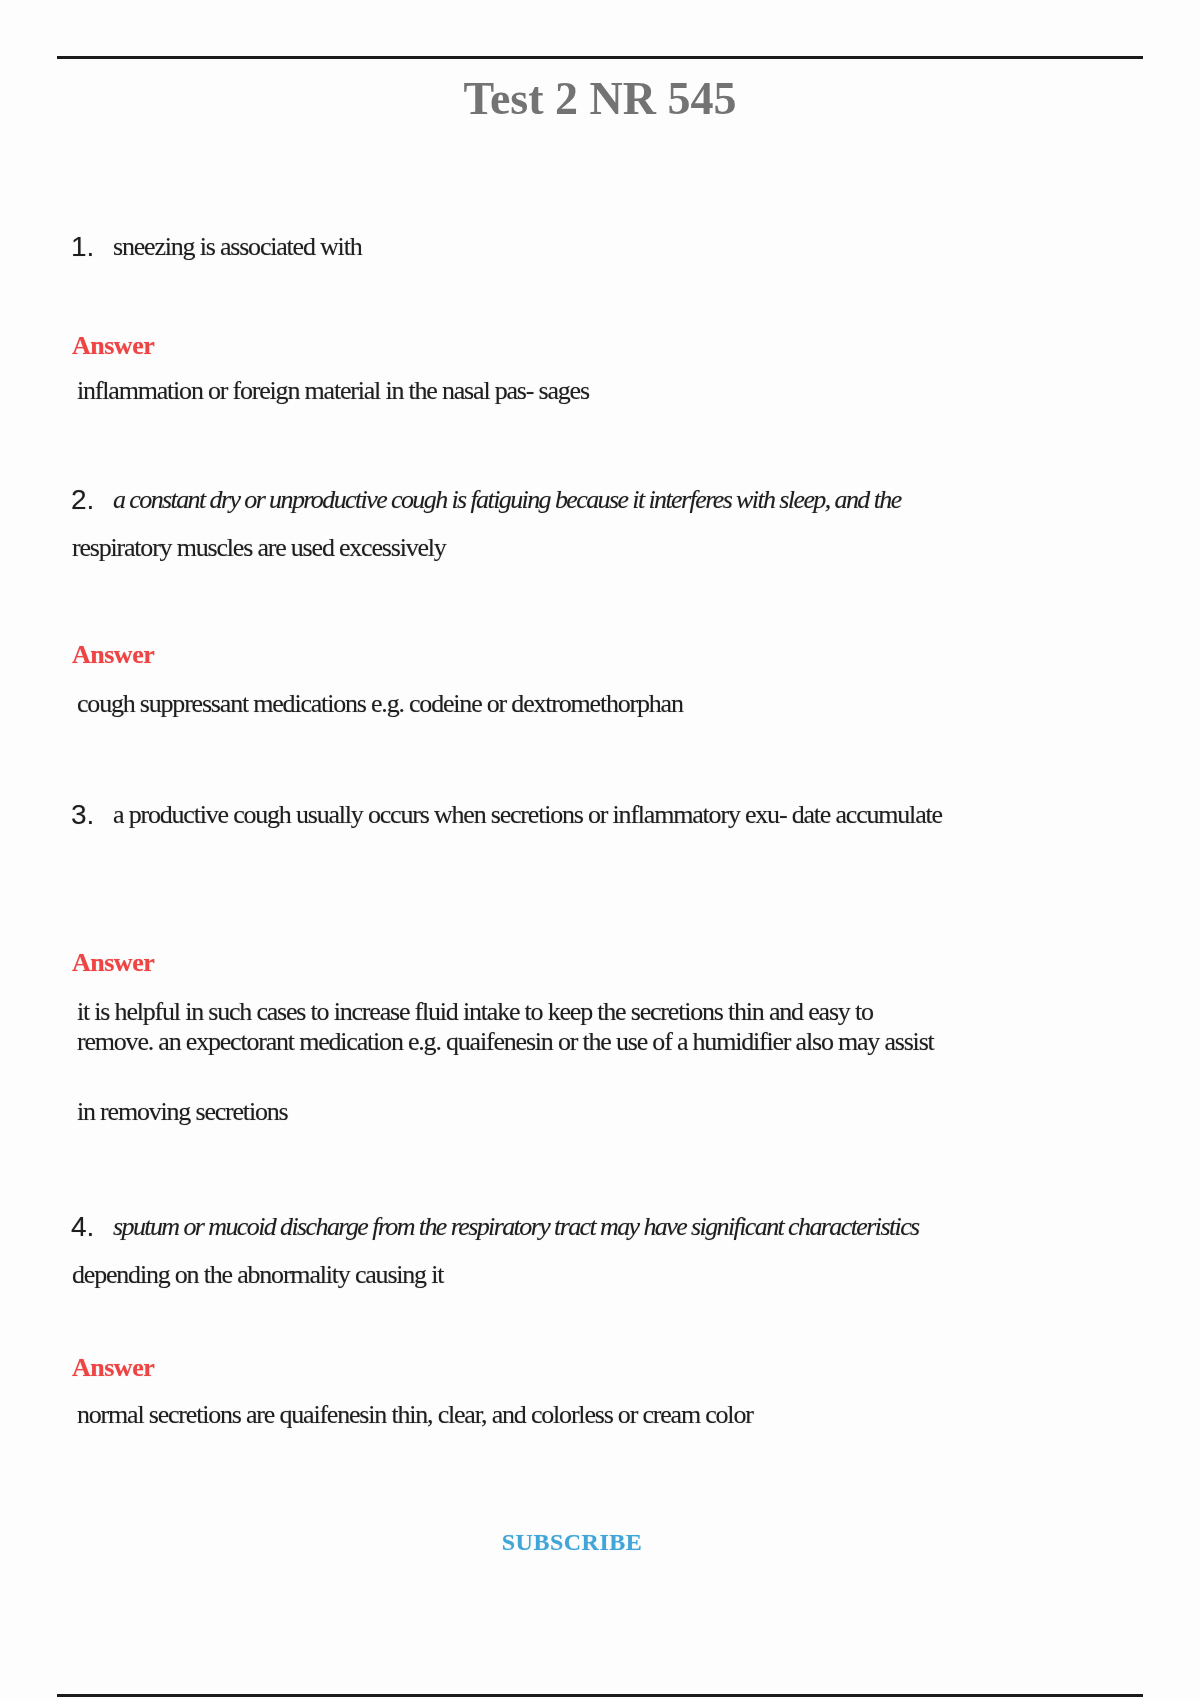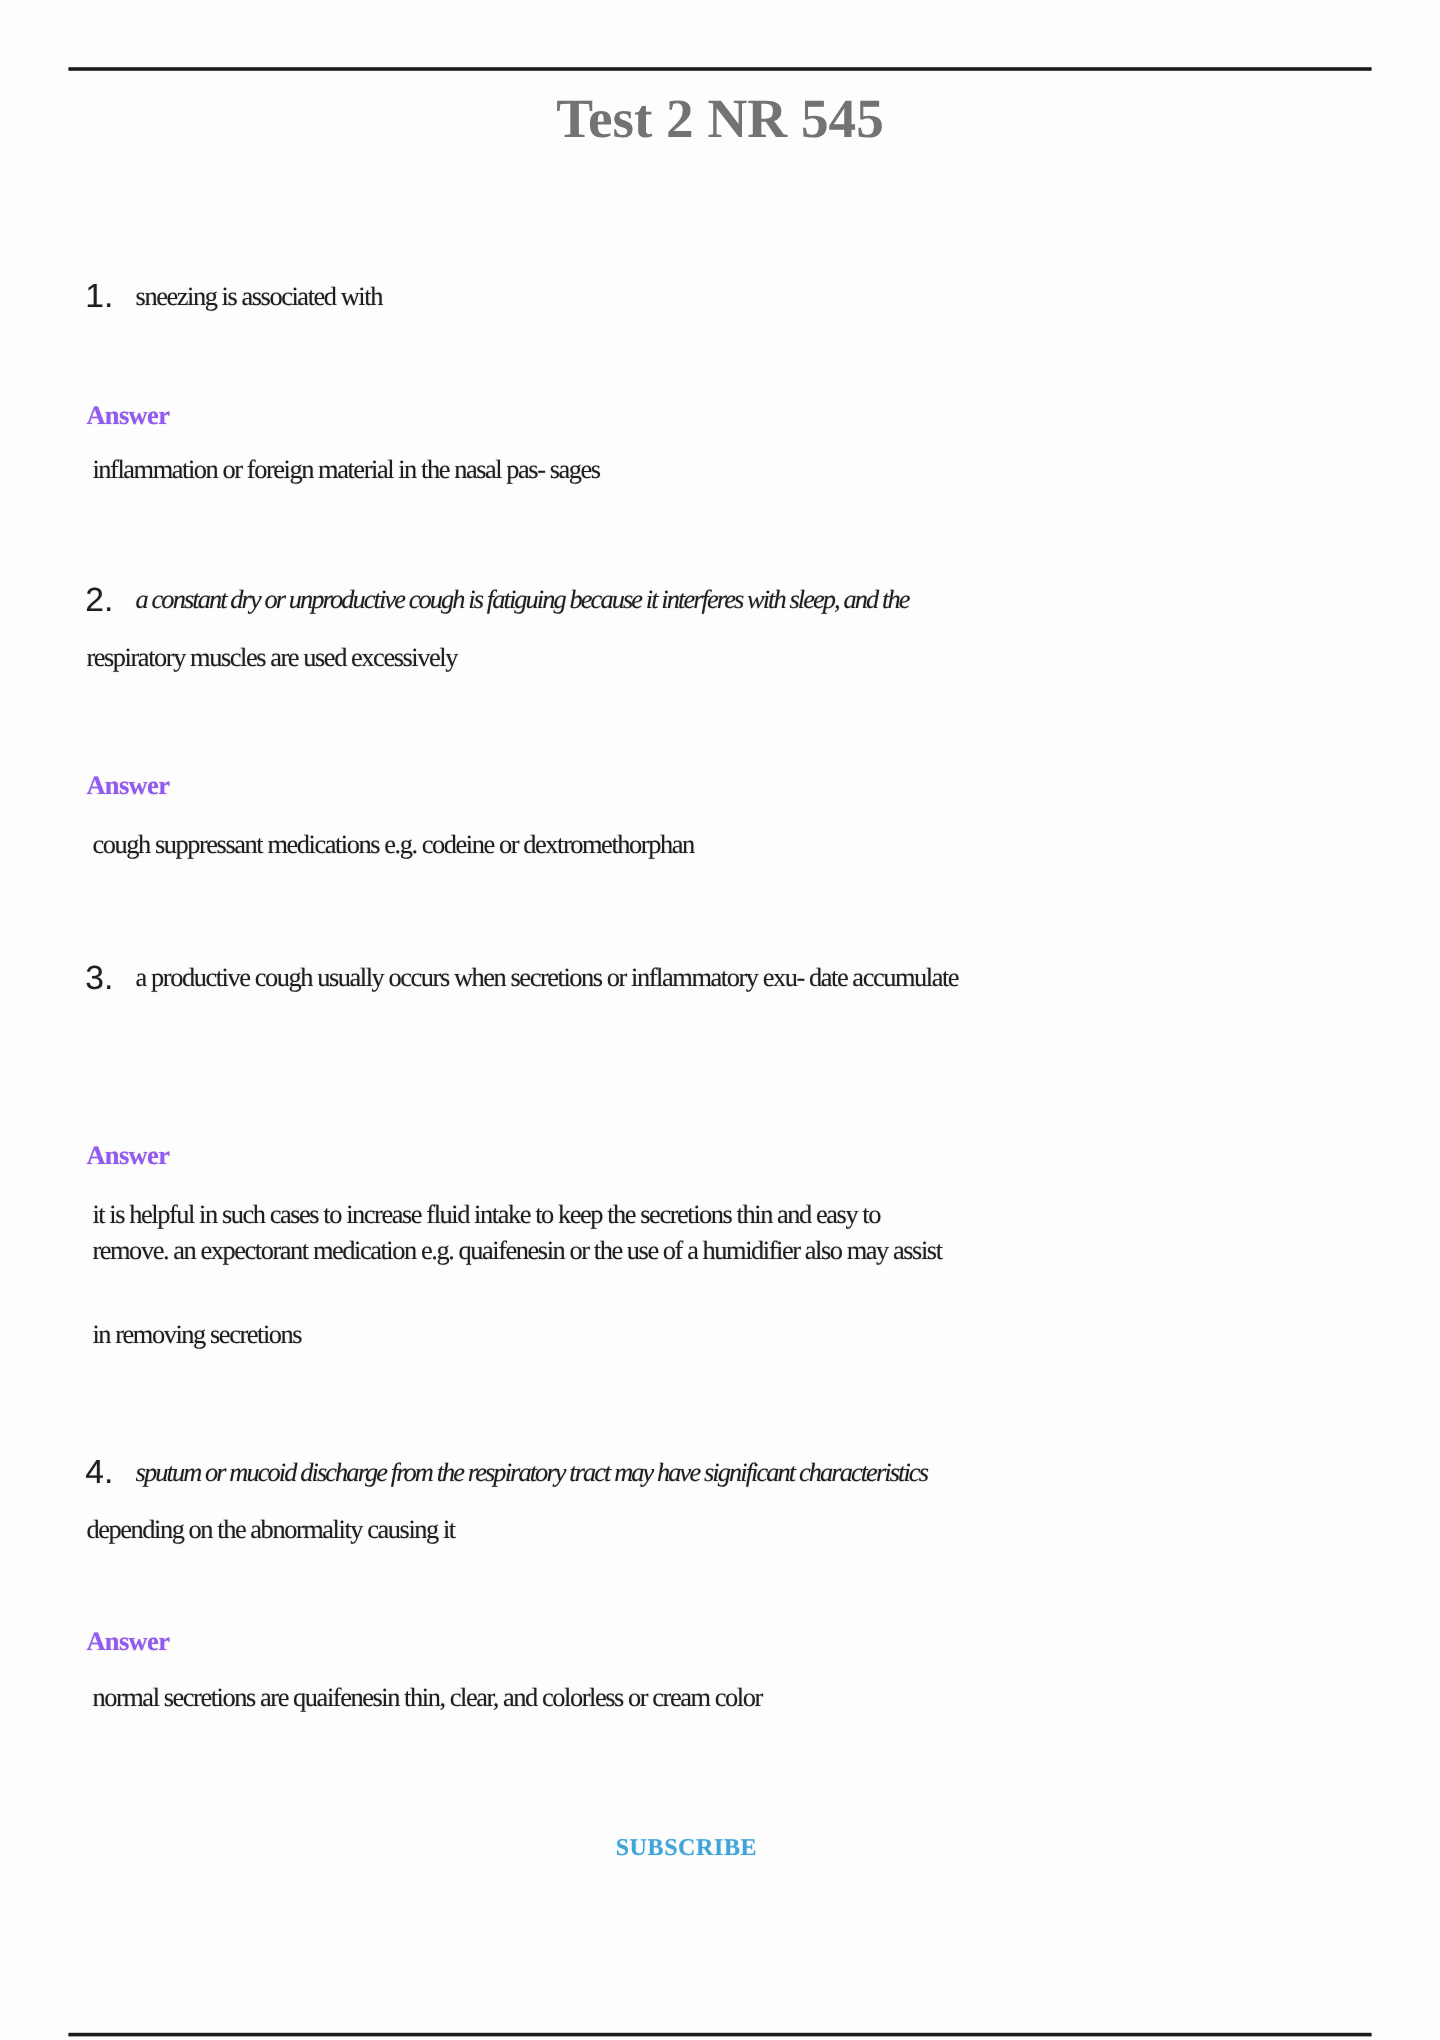--- a/index.html
+++ b/index.html
@@ -21,48 +21,48 @@
     position:absolute;top:72px;left:0;width:1200px;
     text-align:center;
     font-size:46px;font-weight:bold;
     color:#737373;
     letter-spacing:0px;
     margin:0;
   }
   .line{
     position:absolute;
     white-space:nowrap;
-    font-size:22px;
+    font-size:26px;
     line-height:48px;
     height:48px;
     letter-spacing:-1.2px;
     text-shadow:0 0 1px rgba(30,30,30,0.35);
   }
   .tight{letter-spacing:-1.6px;font-style:italic;}
   .qnum{
     position:absolute;left:71px;
     font-family:"Liberation Sans","DejaVu Sans",sans-serif;
     font-size:28px;line-height:48px;height:48px;
     letter-spacing:0;
     text-shadow:0 0 1px rgba(30,30,30,0.3);
   }
   .qtext{left:113px;}
   .qcont{left:72px;}
   .ans-label{
     left:72px;
     font-weight:bold;
-    color:#8b5cf6;
+    color:#ef4444;
     letter-spacing:-0.5px;
     text-shadow:0 0 1px rgba(208,26,36,0.35);
   }
   .ans-text{left:77px;}
   .subscribe{
     position:absolute;top:1529px;left:0;width:1144px;
     text-align:center;
-    font-size:20px;font-weight:bold;
+    font-size:24px;font-weight:bold;
     color:#41a5d8;
     letter-spacing:0.5px;
     text-decoration:none;
     text-shadow:0 0 1px rgba(65,165,216,0.4);
     cursor:pointer;
   }
 </style>
 </head>
 <body>
 

